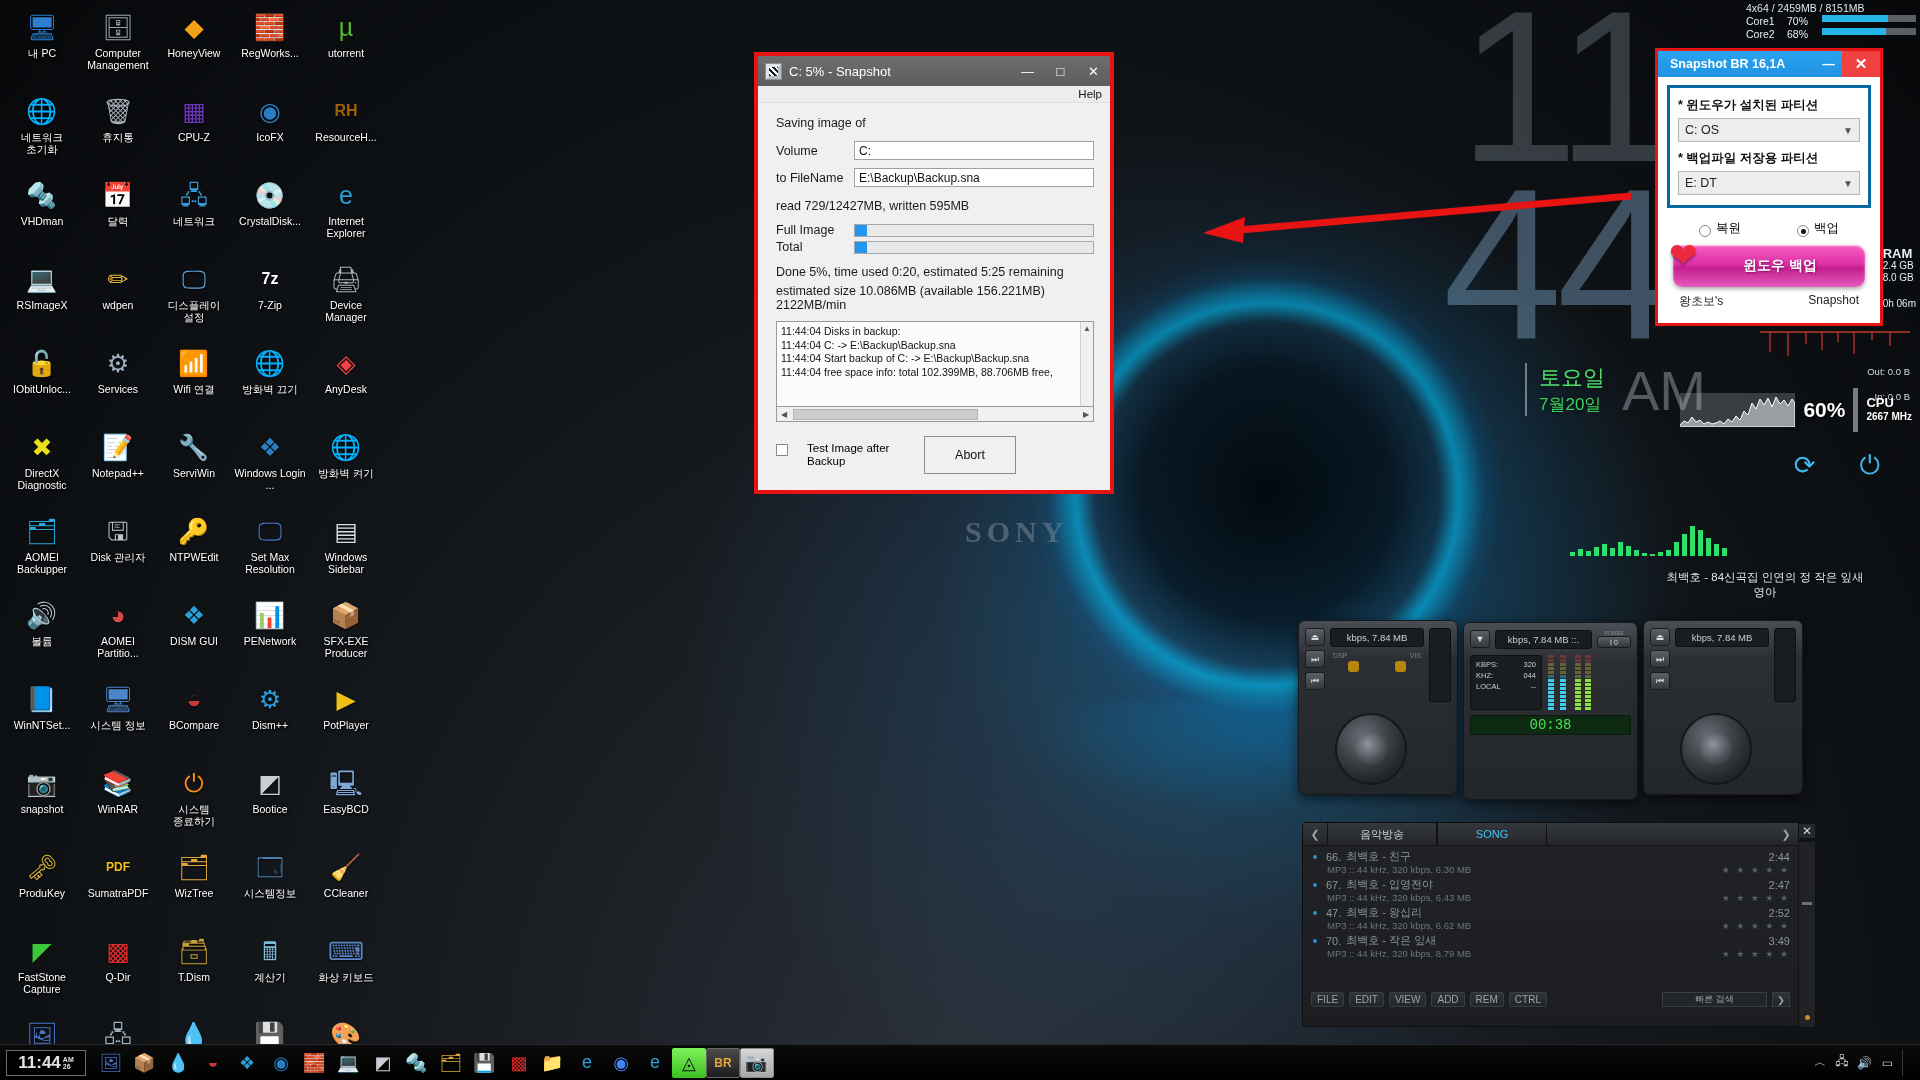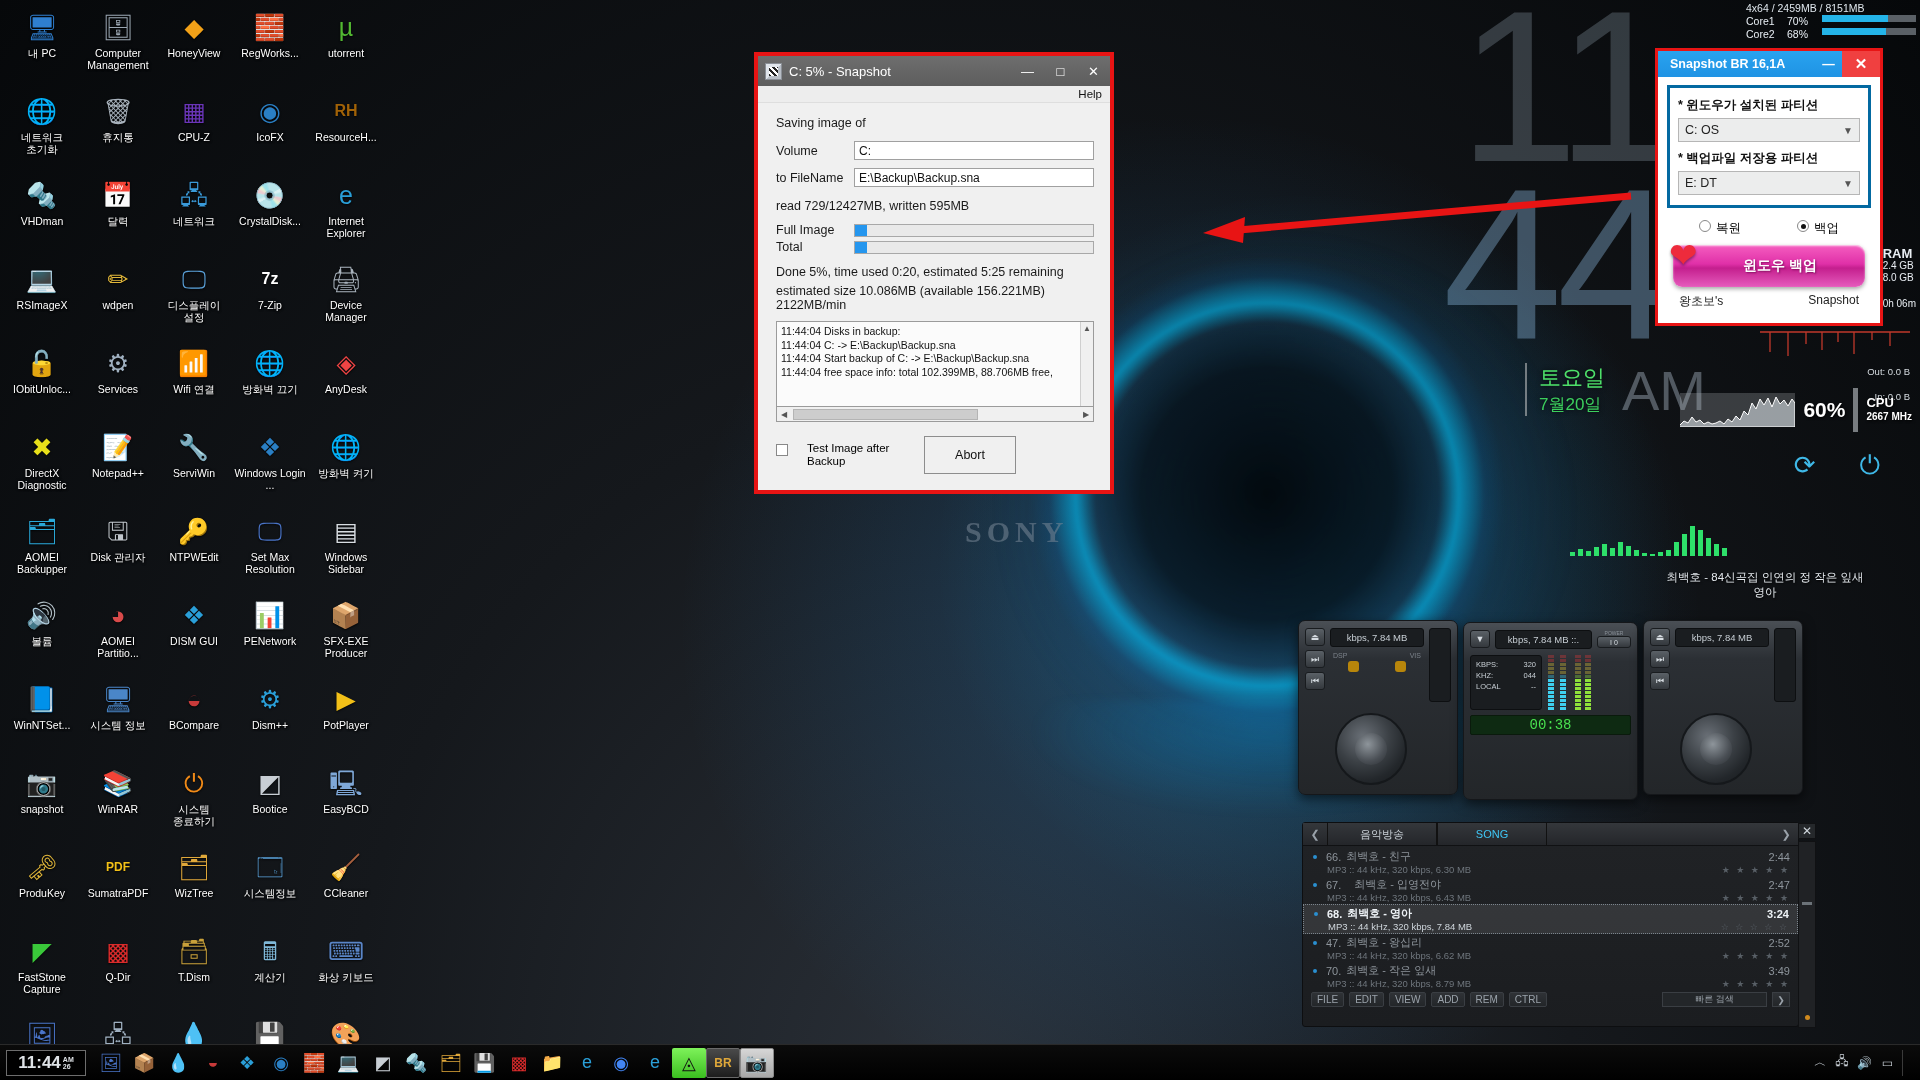--- a/index.html
+++ b/index.html
@@ -139,21 +139,21 @@
        font-size:15px; cursor:pointer; }
   #br-body{ padding:8px 9px; }
   #br-group{ border:3px solid #0369a1; padding:7px 8px 10px; }
   #br-group .lb{ font-size:12.5px; color:#111; margin:2px 0 4px; font-weight:bold; }
   .brsel{
     height:24px; border:1px solid #b6b6b6; background:#eceded; display:flex; align-items:center;
     padding:0 6px; font-size:12.5px; color:#222; margin-bottom:8px; cursor:pointer;
   }
   .brsel .cv{ margin-left:auto; font-size:10px; color:#555; }
   #br-radios{ display:flex; justify-content:space-around; margin:12px 4px 8px; font-size:12.5px; }
-  #br-radios label{ display:flex; align-items:flex-start; cursor:pointer; }
+  #br-radios label{ display:flex; align-items:flex-end; cursor:pointer; }
   .rdo{ width:12px;height:12px;border:1px solid #888; border-radius:50%; margin-right:5px; background:#fff; position:relative; flex:none;}
   .rdo.on:after{ content:""; position:absolute; left:2.5px; top:2.5px; width:5px;height:5px;border-radius:50%;background:#111; }
   #br-bigbtn{
     margin:0 6px; height:42px; border-radius:9px; position:relative;
     background:linear-gradient(180deg,#f55ec0,#e030a8 45%,#c41f8e 55%,#e65bbd);
     box-shadow:inset 0 1px 2px rgba(255,255,255,.8), 0 2px 4px rgba(0,0,0,.35);
     display:flex; align-items:center; justify-content:center; cursor:pointer;
   }
   #br-bigbtn .bt{ color:#fff; font-weight:bold; font-size:14px; text-shadow:1px 1px 2px #80105e; padding-left:22px;}
   #br-bigbtn .heart{ position:absolute; left:-4px; top:-10px; font-size:34px; color:#ee2b3c;
@@ -792,38 +792,26 @@
         </div>
         <div class="l2">
           <span>MP3 :: 44 kHz, 320 kbps, 6.30 MB</span>
           <span class="stars">★ ★ ★ ★ ★</span>
         </div>
       </div>
       <div class="plrow">
         <div class="l1">
           <span class="dot"></span>
           <span>67.</span>
-          <span style="margin-left:13px">최백호 - 입영전야</span>
+          <span style="margin-left:5px">최백호 - 입영전야</span>
           <span class="tm">2:47</span>
         </div>
         <div class="l2">
           <span>MP3 :: 44 kHz, 320 kbps, 6.43 MB</span>
           <span class="stars">★ ★ ★ ★ ★</span>
-        </div>
-      </div>
-      <div class="plrow sel">
-        <div class="l1">
-          <span class="dot"></span>
-          <span>68.</span>
-          <span style="margin-left:5px">최백호 - 영아</span>
-          <span class="tm">3:24</span>
-        </div>
-        <div class="l2">
-          <span>MP3 :: 44 kHz, 320 kbps, 7.84 MB</span>
-          <span class="stars">☆ ☆ ☆ ☆ ☆</span>
         </div>
       </div>
       <div class="plrow">
         <div class="l1">
           <span class="dot"></span>
           <span>47.</span>
           <span style="margin-left:5px">최백호 - 왕십리</span>
           <span class="tm">2:52</span>
         </div>
         <div class="l2">

